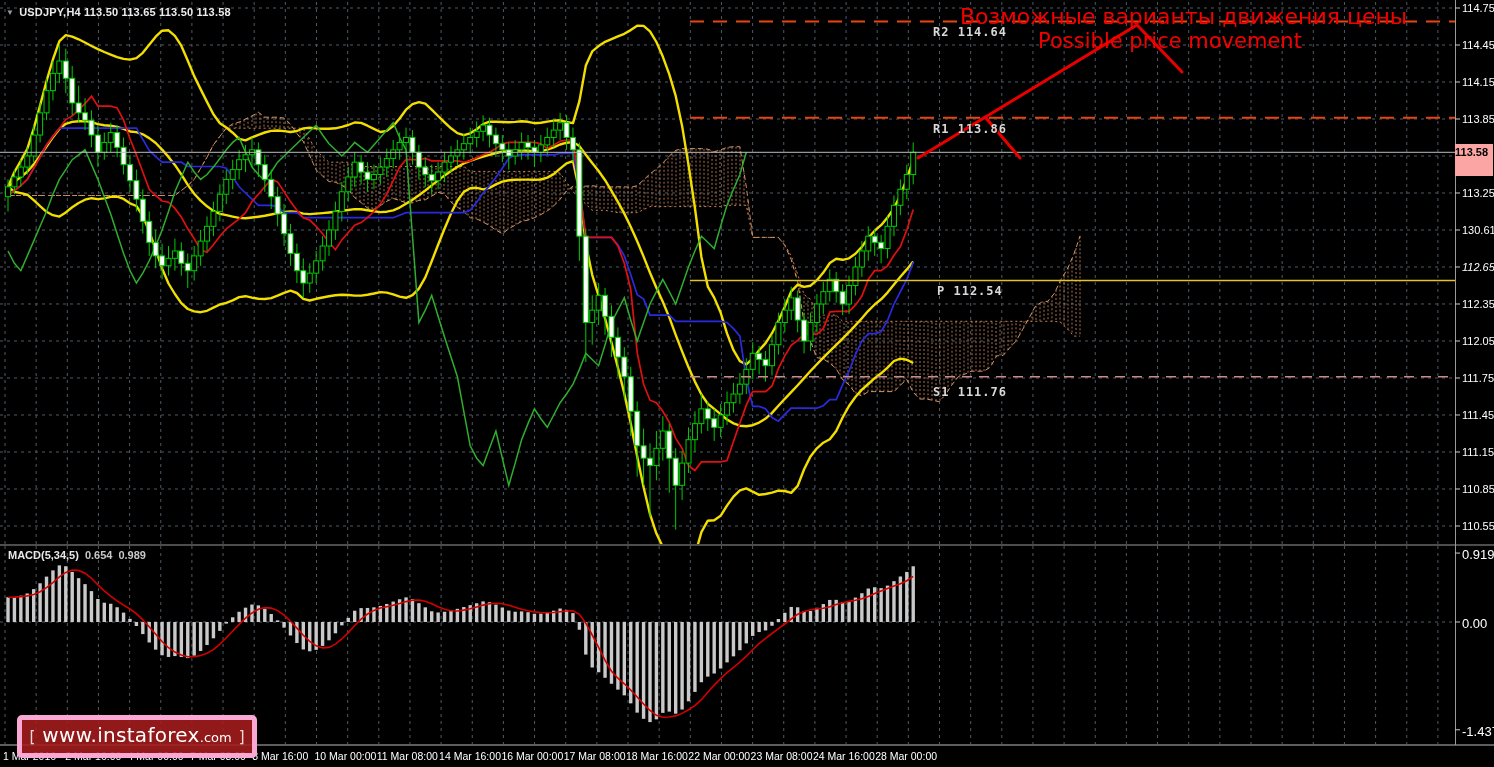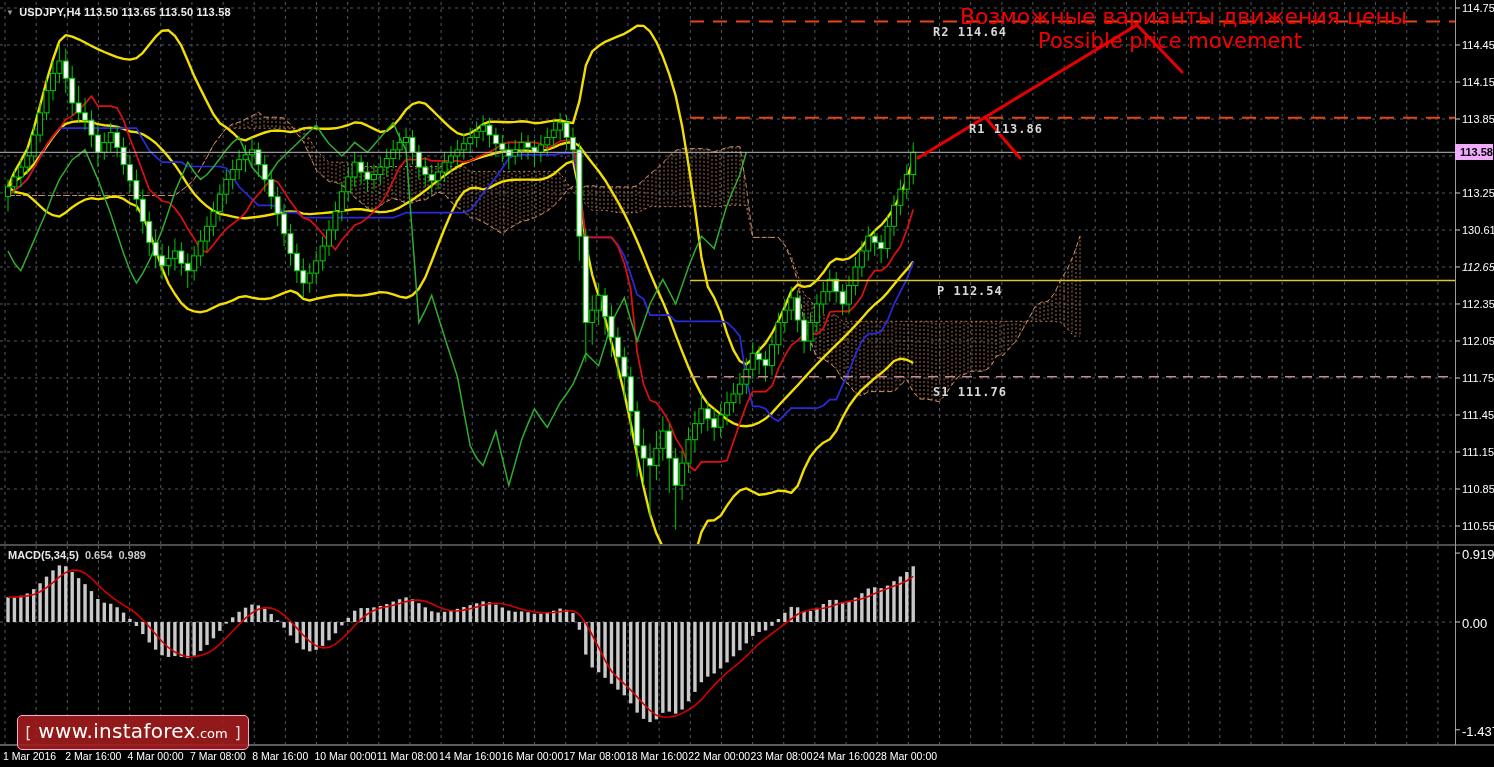--- a/index.html
+++ b/index.html
@@ -9,34 +9,34 @@
   .ovl{position:absolute;white-space:nowrap;pointer-events:none;}
   #title{left:6px;top:6px;color:#ececec;font-size:11px;font-weight:bold;letter-spacing:0.2px;}
   #title .marker{color:#9a9a9a;font-size:8px;margin-right:5px;vertical-align:1px;}
   #ru-text{left:960px;top:4px;width:420px;text-align:center;color:#f50000;font-size:22px;
            font-family:"DejaVu Sans",sans-serif;}
   #en-text{left:1020px;top:29px;width:300px;text-align:center;color:#f50000;font-size:21px;
            font-family:"DejaVu Sans",sans-serif;}
   .pivot-lbl{color:#d9d9d9;font-size:12px;font-weight:bold;font-family:"DejaVu Sans Mono",monospace;
              text-shadow:1px 1px 0 #000;letter-spacing:1px;}
   #lbl-r2{left:933px;top:25px;}
-  #lbl-r1{left:969px;top:122px;}
+  #lbl-r1{left:933px;top:122px;}
   #lbl-p {left:937px;top:284px;}
   #lbl-s1{left:933px;top:385px;}
   #macd-lbl{left:8px;top:549px;color:#e8e8e8;font-size:11px;font-weight:bold;}
   #macd-lbl .v{color:#c8c8c8;margin-left:6px;font-weight:bold;}
   #price-axis{position:absolute;left:1456px;top:0;width:38px;height:745px;}
   .pa-label{position:absolute;left:6px;color:#fff;font-size:11px;}
   .ma-label{position:absolute;left:6px;color:#fff;font-size:13px;}
-  #badge{left:1455px;top:144px;width:38px;height:16px;background:#f0abfc;color:#000;
-         font-size:11px;font-weight:bold;text-align:right;line-height:16px;}
+  #badge{left:1455px;top:144px;width:38px;height:32px;background:#fca5a5;color:#000;
+         font-size:11px;font-weight:bold;text-align:left;line-height:16px;}
   #time-axis{position:absolute;left:0;top:746px;width:1494px;height:21px;background:#000;}
   .ta-label{position:absolute;top:4px;color:#fff;font-size:10.5px;}
   #watermark{left:17px;top:715px;width:230px;height:33px;background:rgba(165,28,28,0.88);
-             border:1px solid #f9a8d4;border-radius:5px;color:#fff;text-align:center;
+             border:5px solid #f9a8d4;border-radius:5px;color:#fff;text-align:center;
              line-height:31px;font-family:"DejaVu Sans",sans-serif;}
   #watermark .br{font-size:15px;color:#f0d9d9;margin:0 7px;}
   #watermark .main{font-size:20px;letter-spacing:0.3px;}
   #watermark .tld{font-size:13px;}
 </style>
 </head>
 <body>
 
 <div id="root">
   <svg id="chart-svg" width="1494" height="767">

